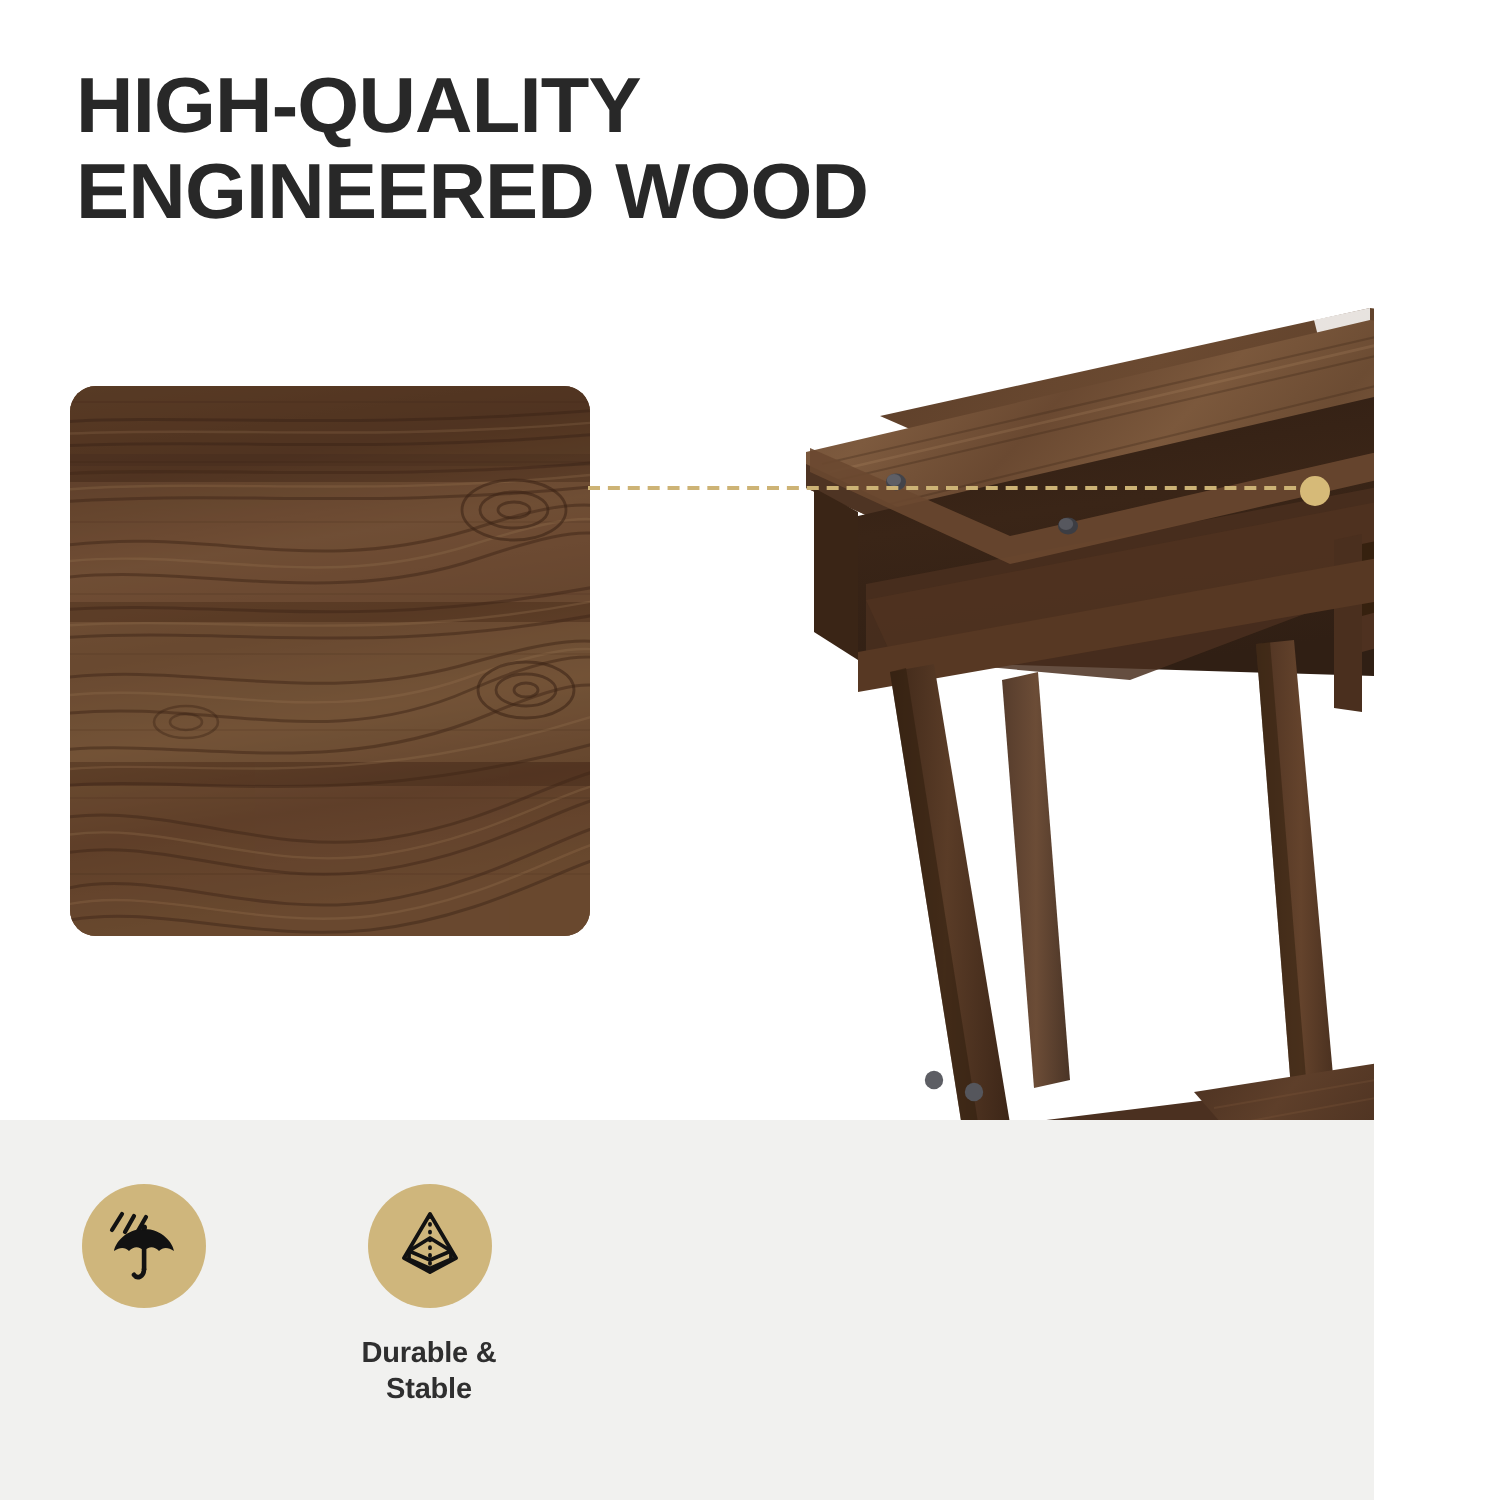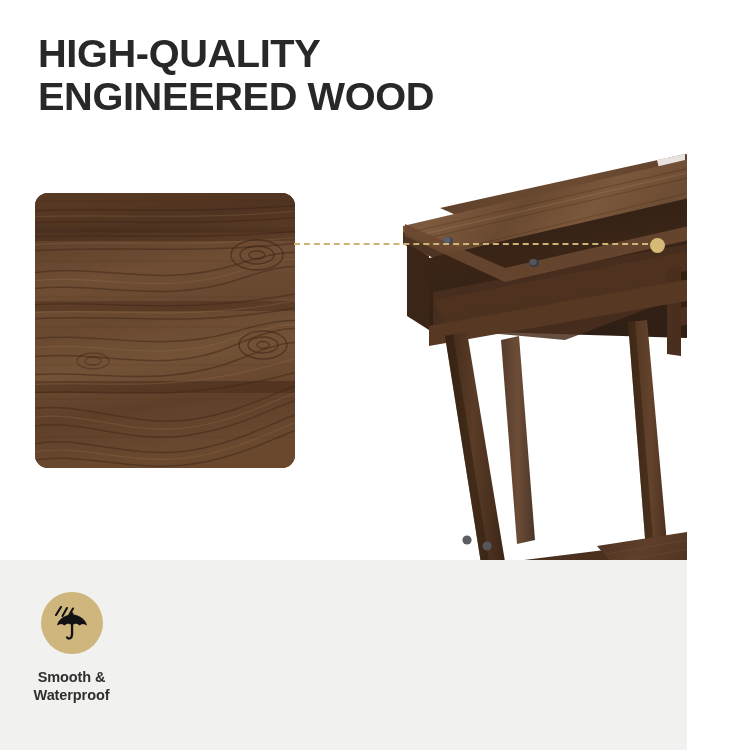--- a/index.html
+++ b/index.html
@@ -354,21 +354,35 @@
             <line x1="4" y1="12" x2="9" y2="4"></line>
             <line x1="10.5" y1="13" x2="15" y2="5"></line>
             <line x1="17" y1="12.5" x2="21" y2="5.5"></line>
           </g>
           <path d="M 20 11.5 C 11 11.5, 5.5 18.5, 5 22.5 C 8 20.5, 10.5 20.5, 12.5 22.5 C 15 20, 17.5 20, 20 22.5 C 22.5 20, 25 20, 27.5 22.5 C 29.5 20.5, 32 20.5, 35 22.5 C 34.5 18.5, 29 11.5, 20 11.5 Z" fill="#121212"></path>
           <rect x="18.9" y="21" width="2.3" height="11" fill="#121212"></rect>
           <path d="M 20 31.5 C 20 35.5, 16.6 36.6, 15 34.4" fill="none" stroke="#121212" stroke-width="2.3" stroke-linecap="round"></path>
           <circle cx="20" cy="10.8" r="1.5" fill="#121212"></circle>
         </svg>
       </div>
-      <div class="feature-label">Smooth &amp;
-Waterproof</div>
     </div>
 
+    <div class="feature">
+      <div class="feature-circle">
+        <svg width="40" height="40" viewBox="0 0 40 40" xmlns="http://www.w3.org/2000/svg">
+          <g fill="none" stroke="#121212" stroke-width="1.9" stroke-linejoin="round">
+            <path d="M 20 4 L 33 26 L 20 33 L 7 26 Z"></path>
+            <path d="M 20 16 L 30.5 22.5 L 20 27 L 9.5 22.5 Z"></path>
+            <path d="M 9.5 22.5 L 9.5 26.6 L 20 31.2 L 30.5 26.6 L 30.5 22.5"></path>
+          </g>
+          <g stroke="#121212" stroke-width="1.9" stroke-linecap="round" stroke-dasharray="0.5 3.4">
+            <line x1="20" y1="5" x2="20" y2="32"></line>
+          </g>
+        </svg>
+      </div>
+      <div class="feature-label">Durable &amp;
+Stable</div>
+    </div>
 
 
   </div>
 
 </div>
 
 </body></html>

